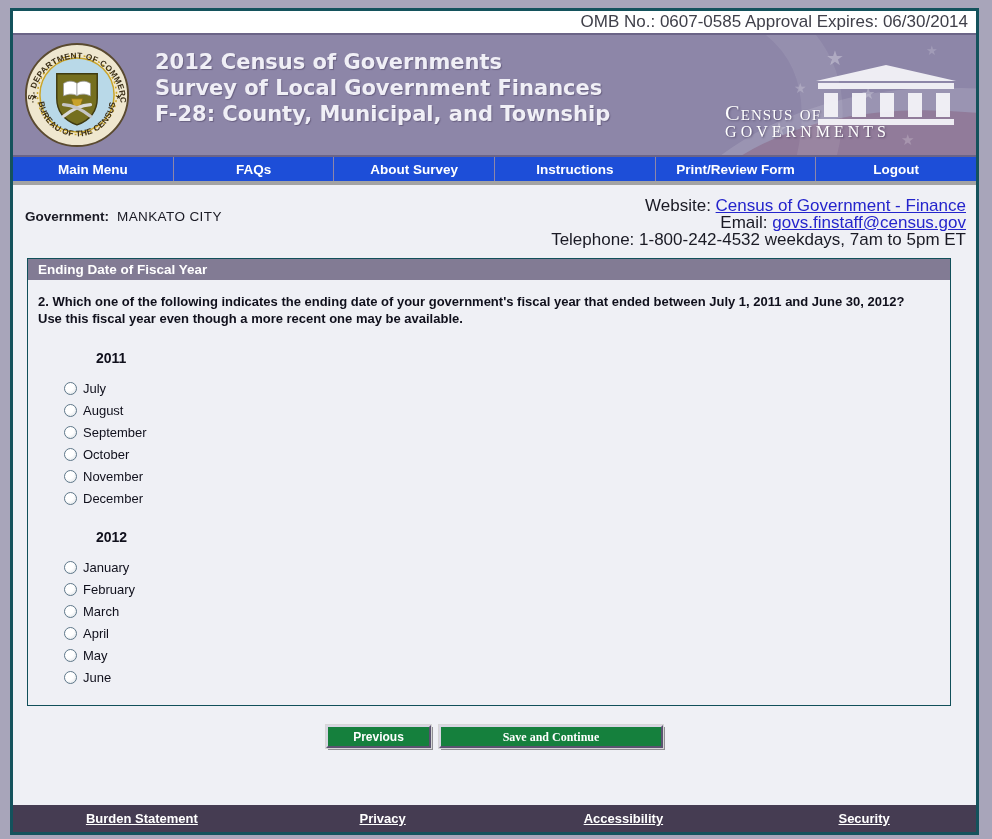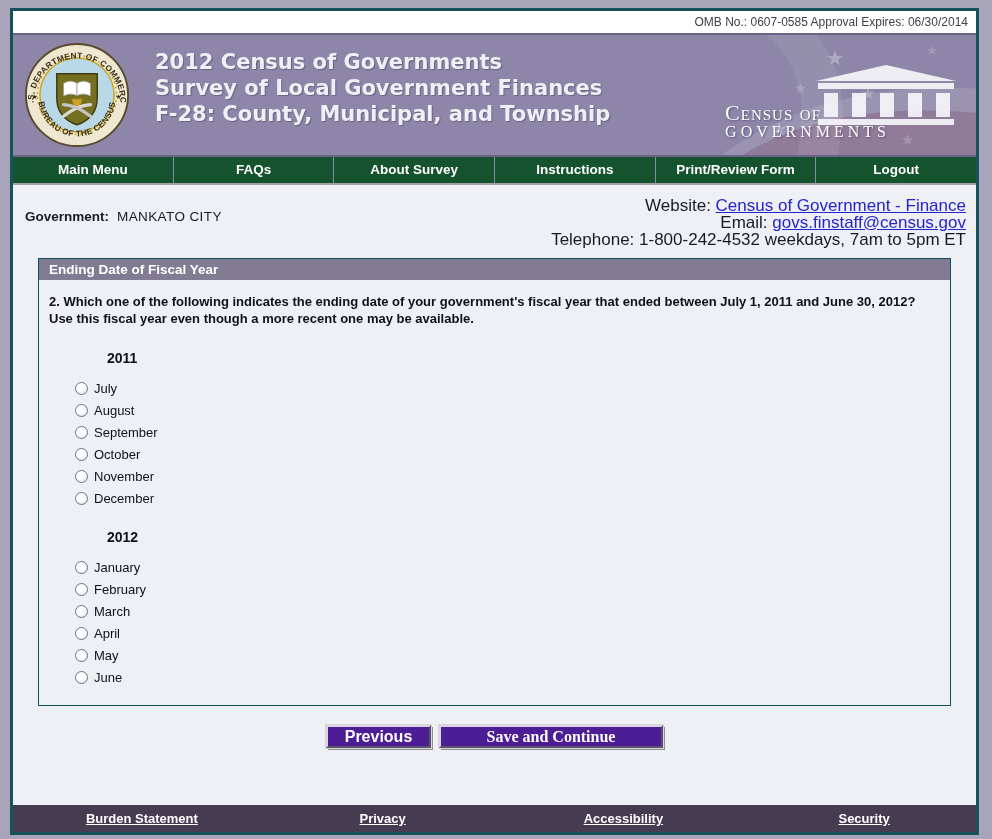--- a/index.html
+++ b/index.html
@@ -12,21 +12,21 @@
   }
   .frame {
     position: absolute; left:10px; top:8px; right:13px; bottom:4px;
     border: 3px solid #14525c;
     background: #eff0f5;
     display: flex; flex-direction: column;
   }
   
   .omb-bar {
     height: 22px; background: #ffffff;
-    font-size: 12px; color: #40404a;
+    font-size: 17px; color: #40404a;
     text-align: right; line-height: 22px; padding-right: 8px;
     flex: 0 0 auto;
   }
   
   .header {
     height: 124px; flex: 0 0 auto;
     background: #8d86a8;
     border-top: 2px solid #6b6487;
     border-bottom: 2px solid #6b6487;
     position: relative; overflow: hidden;
@@ -48,42 +48,42 @@
     display: flex; align-items: flex-end; gap: 0;
     color: #ffffff;
   }
   .cog-text { text-align: left; font-family: "Liberation Serif", serif; line-height: 1.05; text-shadow: 1px 1px 2px rgba(40,30,60,.5); }
   .cog-line1 { font-variant: small-caps; font-size: 22px; letter-spacing: 1px; }
   .cog-line2 { font-size: 16px; letter-spacing: 4px; }
   .temple { margin-bottom: 14px; margin-left: -78px; position: relative; z-index: 1; }
   
   .nav {
     height: 28px; flex: 0 0 auto;
-    background: #14532d;
-    border-bottom: 2px solid #a3a3a3;
+    background: #1d4ed8;
+    border-bottom: 4px solid #a3a3a3;
     display: flex;
   }
   .nav-item {
     flex: 1 1 0; color: #ffffff; font-weight: bold; font-size: 13.5px;
     text-align: center; line-height: 26px;
     border-right: 1px solid #8d86a8;
     cursor: pointer; white-space: nowrap;
   }
   .nav-item:last-child { border-right: none; }
   
   .page { flex: 1 1 auto; background: #eff0f5; position: relative; }
   .info-row { display: flex; justify-content: space-between; padding: 12px 10px 0 12px; }
   .gov { font-size: 13.5px; color: #1a1a24; padding-top: 12px; }
   .gov-label { font-weight: bold; margin-right: 8px; }
   .gov-value { letter-spacing: .4px; }
   .contact { text-align: right; font-size: 17px; line-height: 17px; color: #1a1a24; }
   .link { color: #2424cc; text-decoration: underline; cursor: pointer; }
   
   .content-box {
-    margin: 10px 25px 0 25px; height: 448px;
+    margin: 10px 25px 0 14px; height: 448px;
     border: 1px solid #11505a; background: #eff0f5;
   }
   .section-title {
     height: 21px; background: #827b94; color: #ffffff;
     font-weight: bold; font-size: 13.5px; line-height: 21px;
     padding-left: 10px;
   }
   .question {
     font-weight: bold; font-size: 13px; color: #10101c;
     padding: 13px 20px 0 10px; line-height: 17px;
@@ -98,22 +98,22 @@
     appearance: none; -webkit-appearance: none;
     width: 13px; height: 13px; margin: 0 6px 0 0;
     border: 1px solid #5f7econfigure8a; border: 1px solid #5f788a; border-radius: 50%;
     background: radial-gradient(circle at 35% 30%, #ffffff 45%, #d7dde2);
     cursor: pointer; flex: 0 0 auto;
   }
   .month-row input[type=radio]:checked { background: radial-gradient(circle at 50% 50%, #2a3a4a 0 35%, #fff 40%); }
   
   .button-row { display: flex; justify-content: center; gap: 8px; margin-top: 19px; }
   .btn {
-    height: 23px; background: #4c1d95; color: #ffffff;
-    font-family: "Liberation Sans", sans-serif; font-weight: bold; font-size: 16px;
+    height: 23px; background: #15803d; color: #ffffff;
+    font-family: "Liberation Sans", sans-serif; font-weight: bold; font-size: 12px;
     border: 2px solid; border-color: #d9d6e3 #5a5370 #5a5370 #d9d6e3;
     outline: 1px solid #d6d6d6;
     box-shadow: 2px 2px 0 #8f8f93;
     cursor: pointer; padding: 0;
     line-height: 18px;
   }
   .btn-previous { width: 105px; }
   .btn-save { width: 224px; font-family: Liberation Serif, serif; }
   
   .footer {

